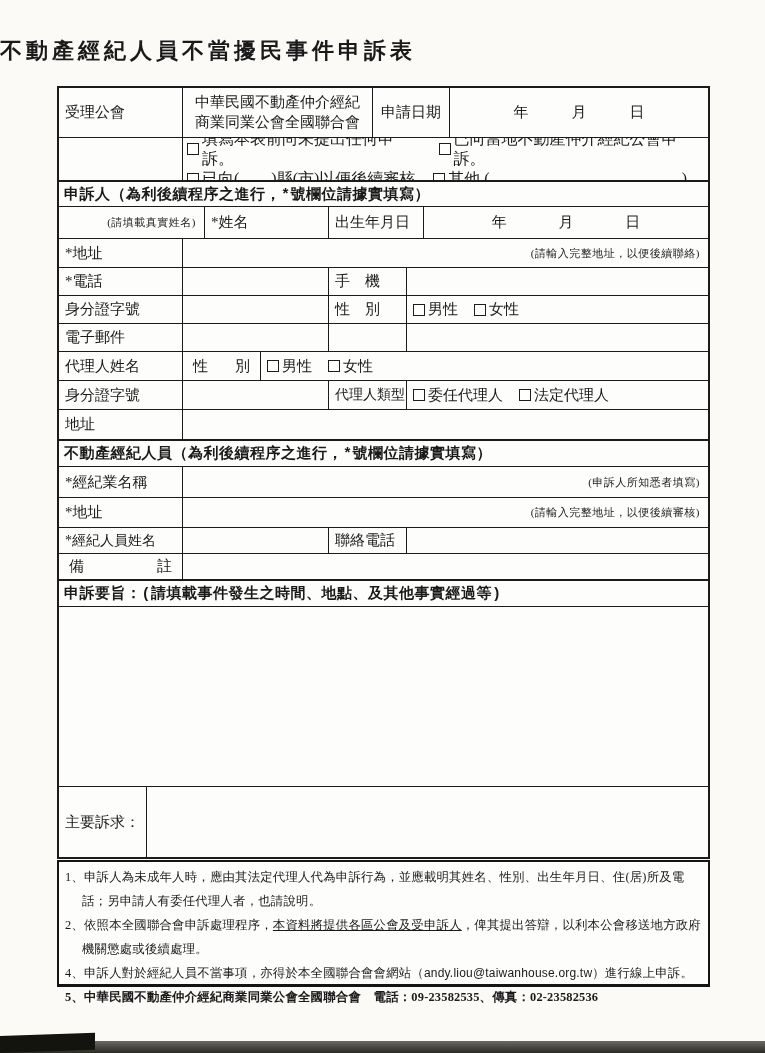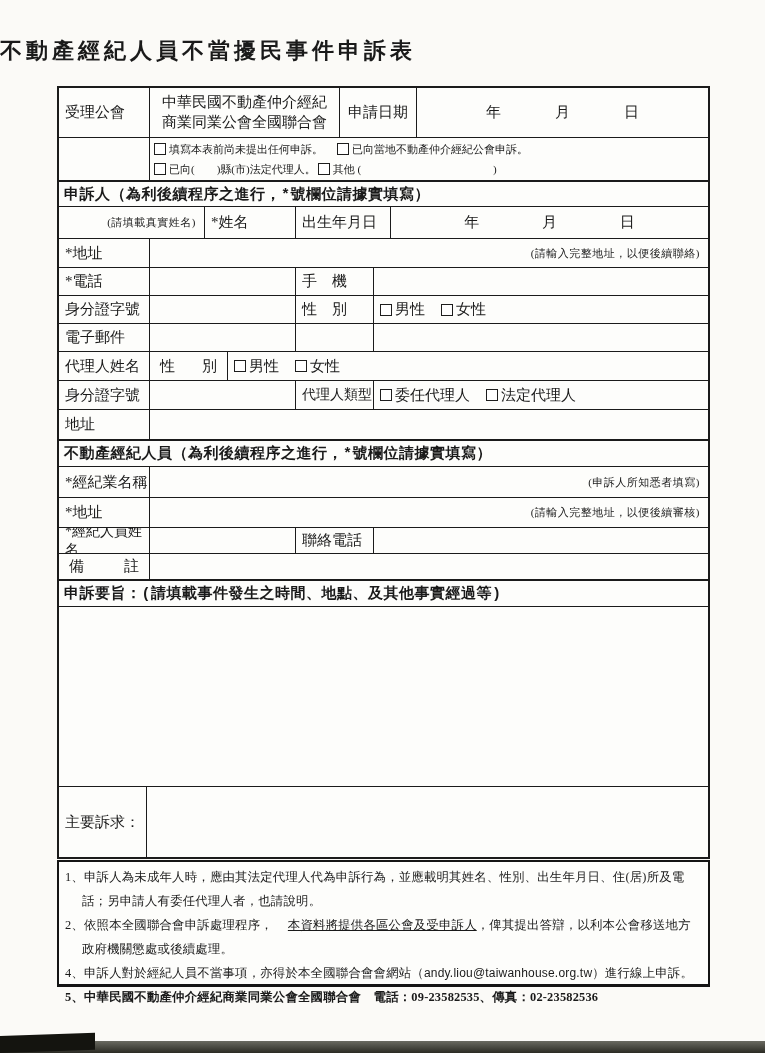--- a/index.html
+++ b/index.html
@@ -26,21 +26,21 @@
   .row { display:flex; border-bottom:1px solid #1b1b1b; }
   .row.last { border-bottom:none; }
   .row.thick-top { border-top:1px solid #1b1b1b; }
   .cell {
     border-right:1px solid #1b1b1b;
     display:flex; align-items:center;
     font-size:15px; overflow:hidden;
   }
   .cell.nb { border-right:none; }
   .lab { padding-left:6px; }
-  .c1  { width:91px; }
+  .c1  { width:124px; }
   .c2  { width:146px; }
   .c3  { width:78px;  }
   .c3b { width:95px;  }
   .c2a { width:190px; }
   .c3a { width:77px;  }
   .cx  { flex:1; }
   .note-sm {
     justify-content:flex-end; padding-right:8px;
     font-size:11px; letter-spacing:0.5px;
   }
@@ -56,35 +56,35 @@
   
   .cb {
     display:inline-block; width:12px; height:12px;
     border:1.4px solid #1d1d1d; margin-right:3px;
     flex:0 0 auto; background:#fff;
   }
   .opt { display:inline-flex; align-items:center; }
   .opt + .opt { margin-left:16px; }
   .optcell { padding-left:6px; }
   .prior-cell { flex-direction:column; align-items:flex-start; justify-content:center; padding-left:4px; }
-  .prior-line { display:flex; align-items:center; font-size:11px; line-height:20px; }
+  .prior-line { display:flex; align-items:center; font-size:16px; line-height:20px; }
   .prior-line .opt + .opt { margin-left:14px; }
   .tight .opt + .opt { margin-left:2px; }
   
   .notes-box {
     position:absolute; left:57px; top:860px; width:653px; height:127px;
     border:2px solid #141414; border-bottom-width:3px;
     background:#fdfdfb; padding:3px 6px 0 6px;
   }
   .note {
     font-size:12.4px; line-height:24px;
     padding-left:17px; text-indent:-17px;
     letter-spacing:0.2px;
   }
-  .u { text-decoration:underline;margin-left:15px; }
+  .u { text-decoration:underline; }
   .b { font-weight:bold; }
   .email { font-family:"Liberation Sans","DejaVu Sans",sans-serif; font-size:12px; }
   
   .scan-strip {
     position:absolute; left:0; bottom:0; width:765px; height:12px;
     background:linear-gradient(to bottom,#6a6a61,#2b2b24);
   }
   .scan-wedge {
     position:absolute; left:0; bottom:0; width:95px; height:17px;
     background:#14140f; transform:skewY(-2deg); transform-origin:left bottom;
@@ -122,21 +122,21 @@
               <span>填寫本表前尚未提出任何申訴。</span>
             </span>
           <span class="opt">
               <span class="cb"></span>
               <span>已向當地不動產仲介經紀公會申訴。</span>
             </span>
         </div>
         <div class="prior-line tight">
           <span class="opt">
               <span class="cb"></span>
-              <span>已向(　　)縣(市)法定代理人。</span>
+              <span>已向(　　)縣(市)以便後續審核。</span>
             </span>
           <span class="opt">
               <span class="cb"></span>
               <span>其他 (　　　　　　　　　　　　)</span>
             </span>
         </div>
       </div>
     </div>
 
     <div class="row thick-top" style="height:26px">

